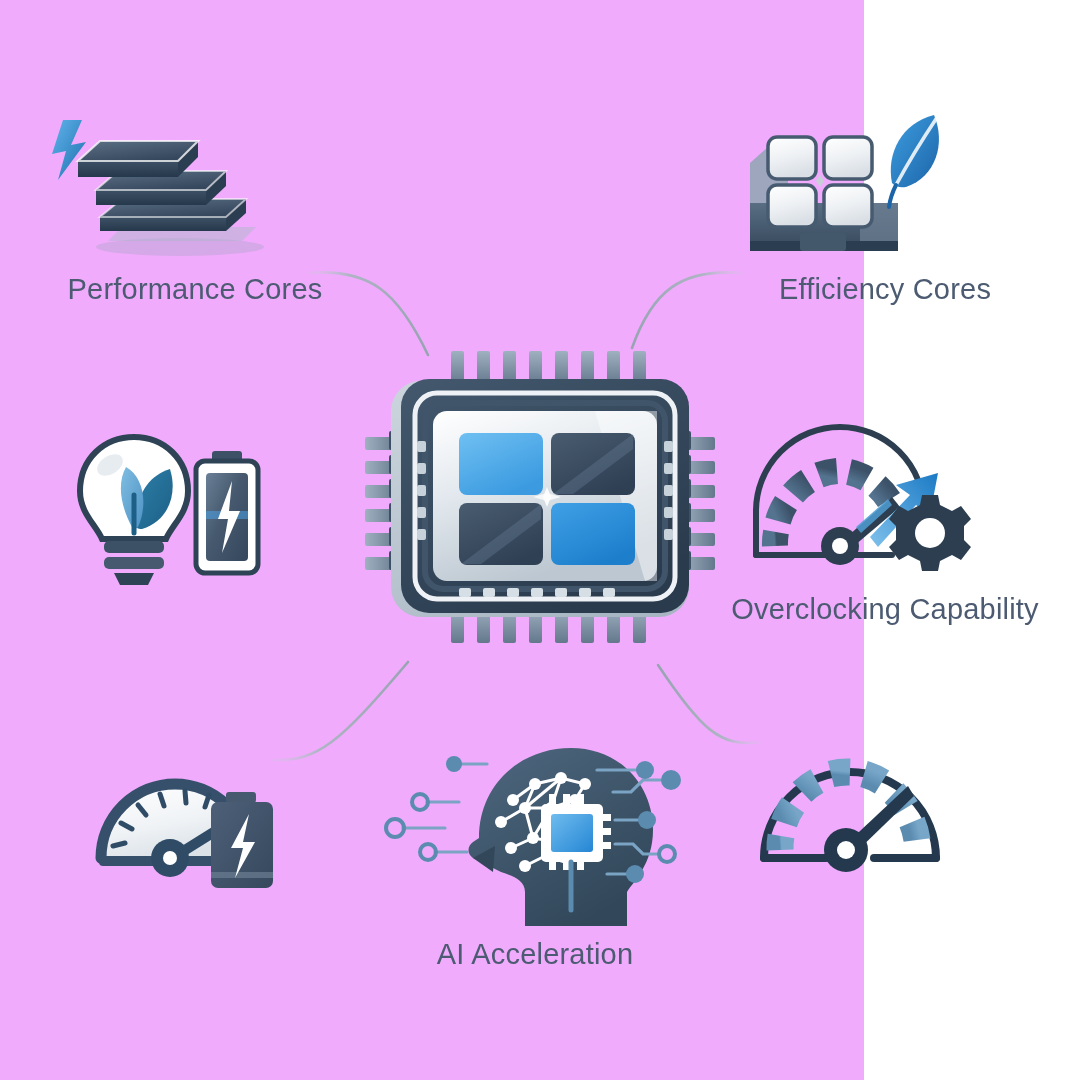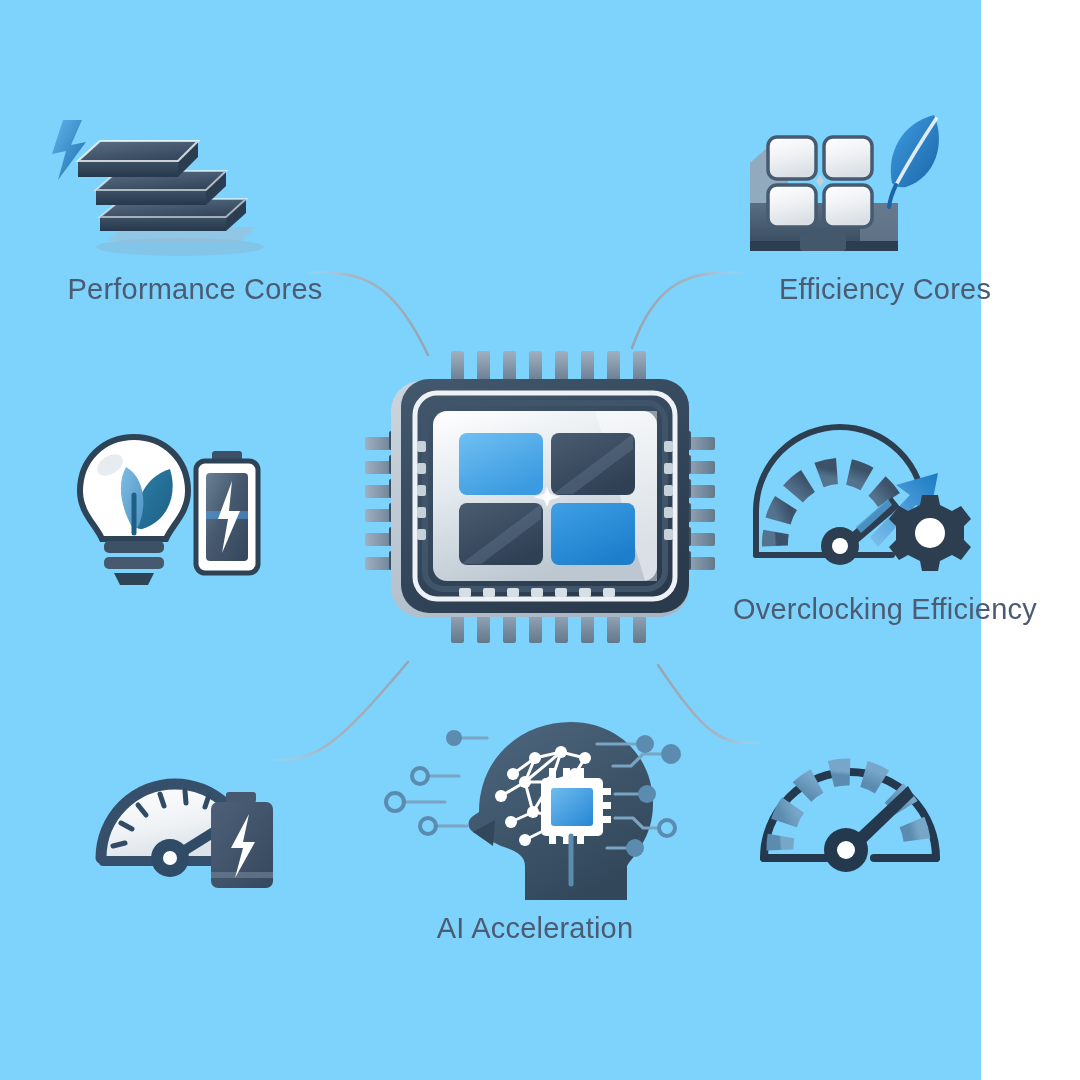--- a/index.html
+++ b/index.html
@@ -9,23 +9,23 @@
     background: #ffffff;
   }
   body {
     width: 1080px;
     height: 1080px;
     font-family: "Liberation Sans", sans-serif;
     overflow: hidden;
   }
   #stage {
     position: relative;
-    width: 981px;
+    width: 864px;
     height: 1080px;
-    background: #7dd3fc;
+    background: #f0abfc;
   }
   #stage > svg.layer {
     position: absolute;
     left: 0;
     top: 0;
     width: 1080px;
     height: 1080px;
   }
   .node {
     position: absolute;
@@ -41,21 +41,21 @@
     color: #4c5b72;
     white-space: nowrap;
     left: 0;
   }
   
   #node-performance-cores { left: 30px;  top: 95px;  width: 330px; height: 235px; }
   #node-efficiency-cores  { left: 720px; top: 95px;  width: 330px; height: 235px; }
   #node-power-efficiency  { left: 30px;  top: 415px; width: 330px; height: 235px; }
   #node-overclocking      { left: 720px; top: 415px; width: 330px; height: 235px; }
   #node-thermal-gauge     { left: 75px;  top: 730px; width: 250px; height: 180px; }
-  #node-ai-acceleration   { left: 375px; top: 670px; width: 320px; height: 290px; }
+  #node-ai-acceleration   { left: 375px; top: 696px; width: 320px; height: 290px; }
   #node-clock-gauge       { left: 740px; top: 720px; width: 250px; height: 180px; }
   #node-cpu-chip          { left: 355px; top: 345px; width: 370px; height: 310px; }
 
   .icon-svg { display: block; }
 </style>
 </head>
 <body>
 
 <div id="stage">
 
@@ -260,21 +260,21 @@
         <circle cx="120" cy="131" r="8" fill="#ffffff"></circle>
       </g>
 
       <path d="M 150 122 L 190 80 L 176 70 L 218 58 L 210 100 L 196 90 L 158 132 Z" fill="url(#ocArrow)"></path>
 
       <g transform="translate(210,120)">
         <path d="M -8 -40 L 8 -40 L 10 -30 L 22 -24 L 31 -29 L 41 -16 L 34 -9 L 34 5 L 41 12 L 31 25 L 22 20 L 10 26 L 8 36 L -8 36 L -10 26 L -22 20 L -31 25 L -41 12 L -34 5 L -34 -9 L -41 -16 L -31 -29 L -22 -24 L -10 -30 Z" fill="#2c3e50"></path>
         <circle cx="0" cy="-2" r="15" fill="#ffffff"></circle>
       </g>
     </svg>
-    <div class="node-label" style="top: 178px;">Overclocking Efficiency</div>
+    <div class="node-label" style="top: 178px;">Overclocking Capability</div>
   </div>
 
   <div class="node" id="node-thermal-gauge">
     <svg class="icon-svg" width="250" height="180" viewBox="0 0 250 180">
       <defs>
         <linearGradient id="spDial" x1="0" y1="0" x2="0.4" y2="1">
           <stop offset="0%" stop-color="#ffffff"></stop>
           <stop offset="60%" stop-color="#f0f3f6"></stop>
           <stop offset="100%" stop-color="#dbe2e8"></stop>
         </linearGradient>

